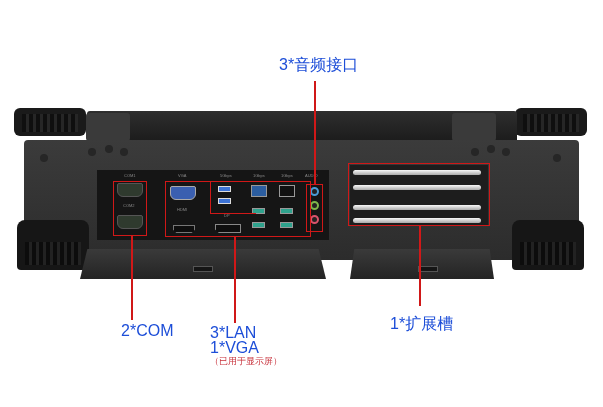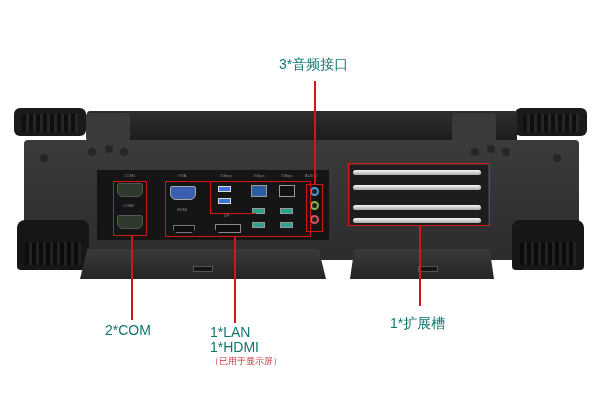--- a/index.html
+++ b/index.html
@@ -30,21 +30,21 @@
     .usb-blue { width: 13px; height: 6px; background: #3d73d6; border: 1px solid #ddd; }
     .usb-teal { width: 13px; height: 6px; background: #2fa28d; border: 1px solid #999; }
     .rj45 { width: 16px; height: 12px; border: 1px solid #999; }
     .jack { width: 9px; height: 9px; border-radius: 50%; border: 2px solid; background: #222; }
 
     .slot { height: 5px; border-radius: 3px; background: linear-gradient(#f8f8f8, #a9a9a9); }
 
     
     .red-box { border: 1.5px solid #d01818; }
     .red-line { background: #d01818; width: 1.5px; }
-    .callout { color: #0f766e; font-size: 14px; line-height: 15px; white-space: nowrap; }
+    .callout { color: #1d4ed8; font-size: 16px; line-height: 15px; white-space: nowrap; }
     .callout-small { color: #c8323c; font-size: 9px; }
   </style>
 </head>
 <body>
 
 <div class="abs" style="left:0;top:0;width:603px;height:407px;">
 
   <div class="abs bumper-top" style="left:14px;"></div>
   <div class="abs bumper-top" style="left:515px;"></div>
   <div class="abs lid"></div>
@@ -109,26 +109,26 @@
   <div class="abs" style="left:193px;top:266px;width:20px;height:6px;background:#151515;border:1px solid #555;"></div>
   <div class="abs" style="left:418px;top:266px;width:20px;height:6px;background:#151515;border:1px solid #555;"></div>
 </div>
 
 <div class="abs callout" style="left:279px;top:57px;">3*音频接口</div>
 <div class="abs red-line" style="left:314px;top:81px;height:104px;"></div>
 <div class="abs red-box" style="left:306px;top:184px;width:17px;height:48px;"></div>
 
 <div class="abs red-box" style="left:113px;top:181px;width:34px;height:55px;"></div>
 <div class="abs red-line" style="left:131px;top:236px;height:84px;"></div>
-<div class="abs callout" style="left:105px;top:323px;">2*COM</div>
+<div class="abs callout" style="left:121px;top:323px;">2*COM</div>
 
 <div class="abs red-box" style="left:165px;top:181px;width:146px;height:56px;"></div>
 <div class="abs" style="left:210px;top:182px;width:46px;height:32px;border-left:1.5px solid #d01818;border-bottom:1.5px solid #d01818;"></div>
 <div class="abs red-line" style="left:234px;top:237px;height:86px;"></div>
 <div class="abs" style="left:210px;top:325px;">
-  <div class="callout">1*LAN</div>
-  <div class="callout">1*HDMI</div>
+  <div class="callout">3*LAN</div>
+  <div class="callout">1*VGA</div>
   <div class="callout-small">（已用于显示屏）</div>
 </div>
 
 <div class="abs red-box" style="left:348px;top:163px;width:142px;height:63px;"></div>
 <div class="abs red-line" style="left:419px;top:226px;height:80px;"></div>
 <div class="abs callout" style="left:390px;top:316px;">1*扩展槽</div>
 
 </body></html>

